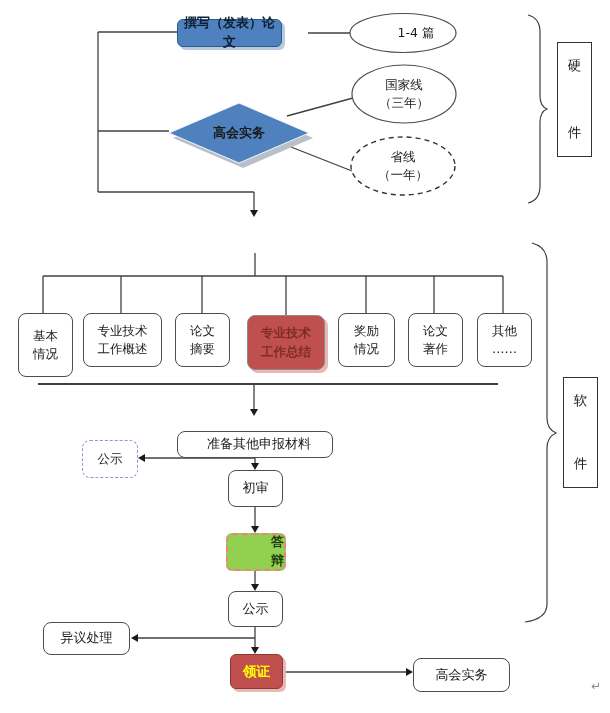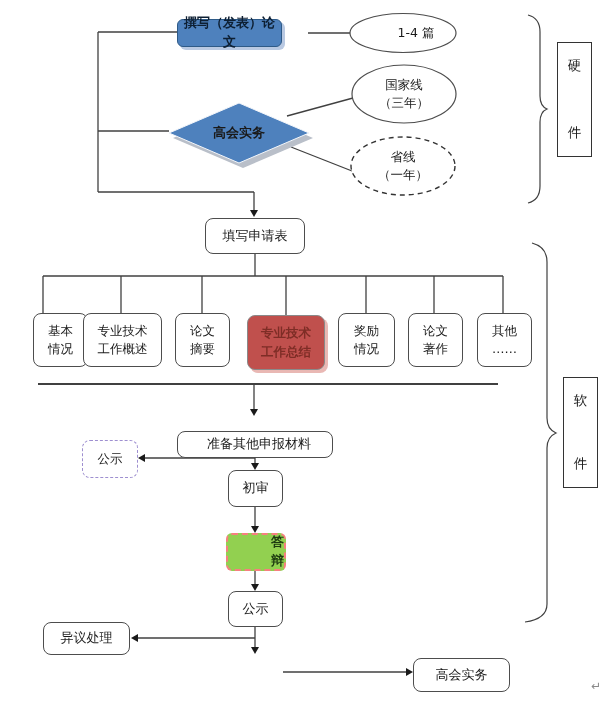--- a/index.html
+++ b/index.html
@@ -101,23 +101,22 @@
   <div class="node ellipse-label" style="left:351px;top:146px;width:104px;height:40px;">省线
 （一年）</div>
 
   <div class="node diamond-label" style="left:189px;top:122px;width:100px;height:22px;">高会实务</div>
 
   <div class="node side-box" style="left:557px;top:42px;width:35px;height:115px;">
     <span>硬</span>
     <span>件</span>
   </div>
 
-  <div class="node wbox" style="left:205px;top:218px;width:100px;height:36px;font-size:13px;">填写申请表</div>
 
-  <div class="node wbox" style="left:18px;top:313px;width:55px;height:54px;margin-left:15px;">基本
+  <div class="node wbox" style="left:18px;top:313px;width:55px;height:64px;">基本
 情况</div>
   <div class="node wbox" style="left:83px;top:313px;width:79px;height:54px;">专业技术
 工作概述</div>
   <div class="node wbox" style="left:175px;top:313px;width:55px;height:54px;">论文
 摘要</div>
   <div class="node red-box" style="left:247px;top:315px;width:78px;height:55px;">专业技术
 工作总结</div>
   <div class="node wbox" style="left:338px;top:313px;width:57px;height:54px;">奖励
 情况</div>
   <div class="node wbox" style="left:408px;top:313px;width:55px;height:54px;">论文
@@ -130,20 +129,21 @@
   <div class="node dash-purple" style="left:82px;top:440px;width:56px;height:38px;">公示</div>
 
   <div class="node wbox" style="left:228px;top:470px;width:55px;height:37px;font-size:13px;">初审</div>
 
   <div class="node green-box" style="left:226px;top:533px;width:60px;height:38px;font-size:13px;">答辩</div>
 
   <div class="node wbox" style="left:228px;top:591px;width:55px;height:36px;font-size:13px;">公示</div>
 
   <div class="node wbox" style="left:43px;top:622px;width:87px;height:33px;font-size:13px;">异议处理</div>
 
+  <div class="node cert-box" style="left:230px;top:654px;width:53px;height:35px;">领证</div>
 
   <div class="node wbox" style="left:413px;top:658px;width:97px;height:34px;font-size:13px;">高会实务</div>
 
   <div class="node side-box" style="left:563px;top:377px;width:35px;height:111px;">
     <span>软</span>
     <span>件</span>
   </div>
 
   <div class="return-mark" style="left:591px;top:679px;">↵</div>
 

